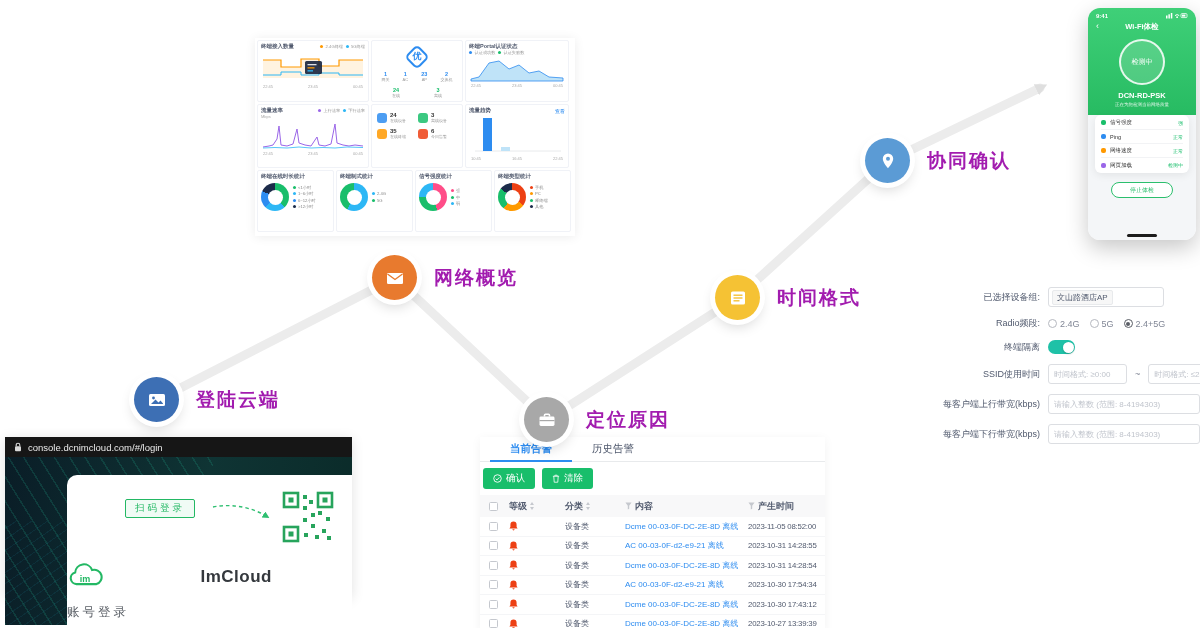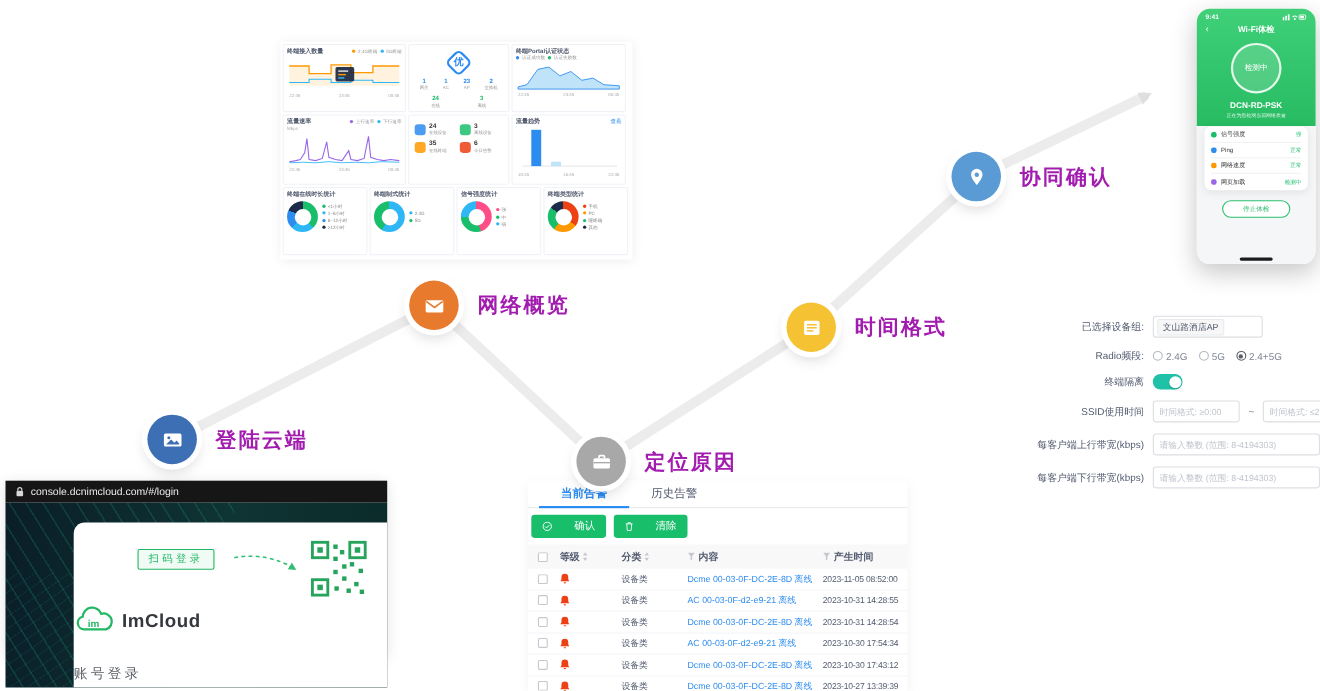--- a/index.html
+++ b/index.html
@@ -50,31 +50,31 @@
 
 .login{position:absolute;left:5px;top:437px;width:347px;height:160px;z-index:2;box-shadow:0 2px 12px rgba(0,0,0,.12)}
 .browser-bar{height:20px;background:#161616;display:flex;align-items:center;gap:6px;padding:0 9px;color:#eaeaea;font-size:9.5px}
 .login-body{position:relative;height:168px;background:linear-gradient(100deg,#0a1d27 0%,#0f3434 55%,#0a2a28 100%);overflow:hidden}
 .login-body::before{content:"";position:absolute;left:0;top:0;width:60%;height:100%;background:repeating-linear-gradient(58deg,rgba(35,200,160,.16) 0 1.5px,transparent 1.5px 13px)}
 .login-body::after{content:"";position:absolute;left:0;bottom:0;width:42%;height:62%;background:repeating-linear-gradient(-35deg,rgba(26,160,190,.10) 0 1px,transparent 1px 9px)}
 .login-card{position:absolute;left:62px;top:18px;right:0;bottom:0;background:#fff;border-radius:10px 0 0 0;z-index:2}
 .scan-btn{position:absolute;left:58px;top:24px;border:1px solid #23b864;color:#23b864;background:#f0fbf5;font-size:9.5px;letter-spacing:3px;padding:2px 9px;border-radius:2px;cursor:pointer}
 .scan-arrow{position:absolute;left:144px;top:27px}
 .qr{position:absolute;left:215px;top:16px}
-.brand-row{position:absolute;left:0;top:76px;width:205px;display:flex;align-items:center;justify-content:flex-start;gap:6px}
+.brand-row{position:absolute;left:0;top:88px;width:205px;display:flex;align-items:center;justify-content:space-between;gap:6px}
 .brand-text{font-size:17px;font-weight:bold;color:#34383d;letter-spacing:.5px}
 .login-title{position:absolute;left:0;top:129px;width:205px;font-size:12.5px;color:#5a5f66;letter-spacing:3px}
 
 
 .alarm{position:absolute;left:480px;top:437px;width:345px;z-index:2;background:#fff;box-shadow:0 2px 10px rgba(0,0,0,.05)}
 .atabs{display:flex;border-bottom:1px solid #e8eaec;padding-left:10px}
 .atab{width:82px;text-align:center;font-size:10.5px;color:#515a6e;padding:5px 0 4px;cursor:pointer}
 .atab.active{color:#2d8cf0;border-bottom:2px solid #2d8cf0;margin-bottom:-1px;font-weight:bold}
 .abtns{display:flex;gap:7px;padding:6px 3px}
-.gbtn{display:inline-flex;align-items:center;gap:20px;background:#19be6b;color:#fff;font-size:9.5px;border:none;border-radius:3px;padding:4px 10px;cursor:pointer;font-family:inherit}
+.gbtn{display:inline-flex;align-items:center;gap:4px;background:#19be6b;color:#fff;font-size:9.5px;border:none;border-radius:3px;padding:4px 10px;cursor:pointer;font-family:inherit}
 .ahead{display:flex;align-items:center;background:#f8f8f9;height:22px;font-size:9px;font-weight:bold;color:#515a6e}
 .acell{display:flex;align-items:center;padding:0 3px;overflow:hidden;white-space:nowrap}
 .col-cb{width:26px;justify-content:center}
 .col-lv{width:56px}
 .col-cat{width:60px}
 .col-ct{width:123px}
 .col-time{width:80px;padding-right:0}
 .arow{display:flex;align-items:center;height:19.5px;border-bottom:1px solid #f4f5f7;font-size:8px;color:#515a6e}
 .cb{width:9px;height:9px;border:1px solid #c5c8ce;border-radius:1.5px;background:#fff;display:inline-block}
 .alink{color:#2d8cf0;text-decoration:none;font-size:8px}
@@ -83,21 +83,21 @@
 .sort i{display:block;width:0;height:0;border-left:2.5px solid transparent;border-right:2.5px solid transparent}
 .sort .up{border-bottom:3px solid #c5c8ce}
 .sort .dn{border-top:3px solid #c5c8ce}
 .funnel{margin-right:3px;flex:none}
 
 
 .config{position:absolute;left:930px;top:287px;width:278px;z-index:2}
 .crow{display:flex;align-items:center;margin-bottom:10px;gap:8px}
 .clabel{width:110px;flex:none;text-align:right;font-size:9px;color:#515a6e;white-space:nowrap}
 .cinput{height:20px;border:1px solid #dcdee2;border-radius:3px;background:#fff;display:flex;align-items:center;padding:0 3px}
-.tagbox{width:100px}
+.tagbox{width:116px}
 .tag{background:#f7f7f7;border:1px solid #e8eaec;border-radius:2px;font-size:8px;color:#515a6e;padding:1px 4px;white-space:nowrap}
 .radios{display:flex;gap:10px;align-items:center}
 .radio-item{display:flex;align-items:center;gap:3px;font-size:9px;color:#808695;cursor:pointer}
 .radio{width:9px;height:9px;border:1px solid #b5b8bf;border-radius:50%;background:#fff;position:relative;flex:none;display:inline-block}
 .radio.sel{border-color:#5a5e66}
 .radio.sel::after{content:"";position:absolute;inset:1.5px;border-radius:50%;background:#5a5e66}
 .toggle{width:27px;height:14px;border-radius:7px;background:#1fc1a7;position:relative;cursor:pointer}
 .knob{position:absolute;right:1.5px;top:1.5px;width:11px;height:11px;border-radius:50%;background:#fff;box-shadow:0 1px 2px rgba(0,0,0,.2)}
 .cfield{height:20px;border:1px solid #dcdee2;border-radius:3px;font-size:8px;color:#515a6e;padding:0 5px;outline:none;background:#fff;font-family:inherit}
 .cfield::placeholder{color:#c0c4cc}

